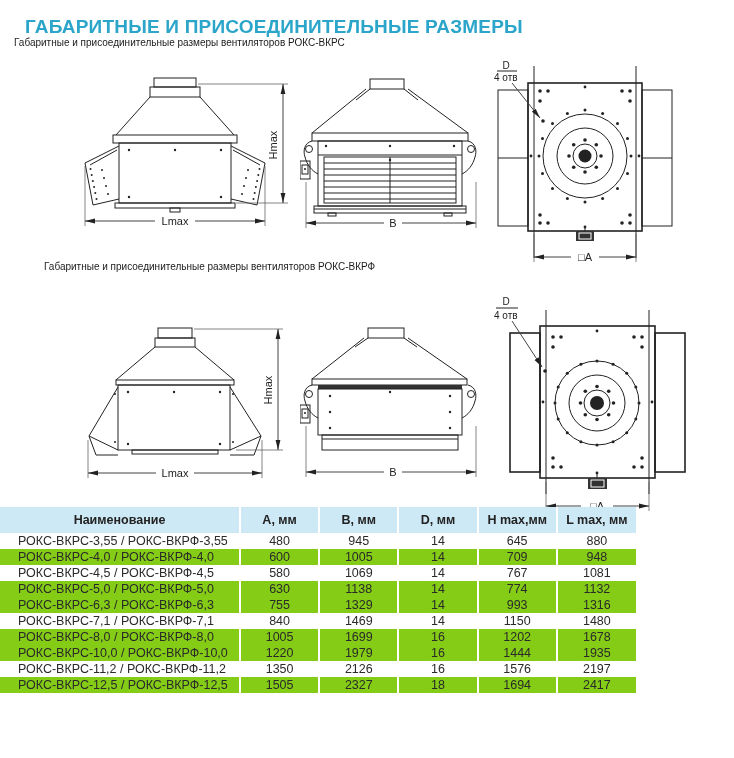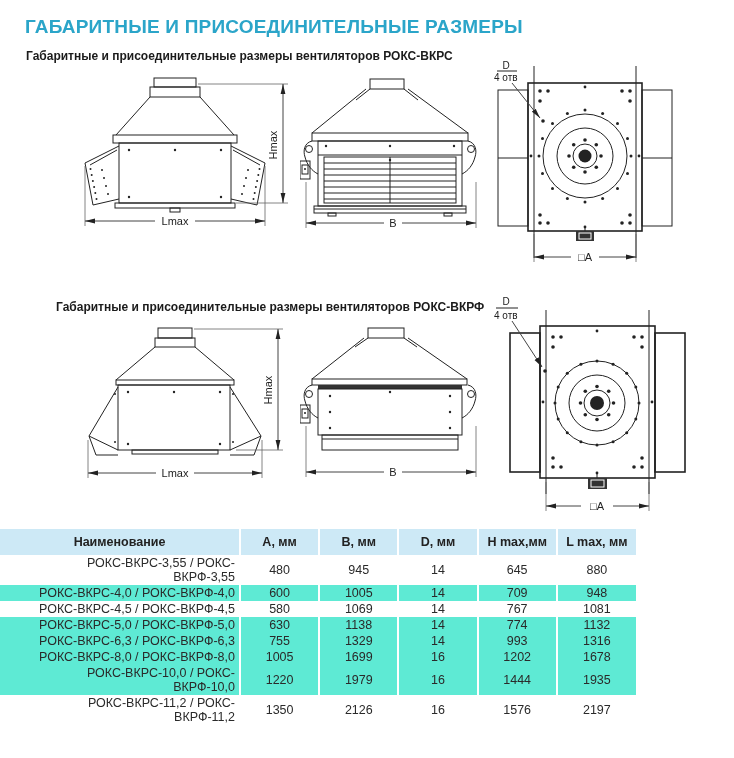--- a/index.html
+++ b/index.html
@@ -2,52 +2,52 @@
 <html><head>
 <meta charset="utf-8">
 <style>
   * { box-sizing: border-box; }
   html,body { margin:0; padding:0; background:#fff; }
   body { width:734px; font-family:"Liberation Sans",sans-serif; color:#1c1c1c; }
   .page { position:relative; width:734px; height:758px; overflow:hidden; background:#fff; }
 
   .title { position:absolute; left:14px; top:5px; margin:11px; font-size:19px; font-weight:bold;
            color:#2ba5c9; letter-spacing:.2px; }
-  .section-title { position:absolute; left:14px; margin:12px; font-size:12px; font-weight:bold; color:#1b1b1b; }
+  .section-title { position:absolute; left:14px; margin:0; font-size:10px; font-weight:normal; color:#1b1b1b; }
   .sec1 { top:37px; }
-  .sec2 { top:288px;padding-left:30px; }
+  .sec2 { top:261px;padding-left:30px; }
 
   .drawing-row { position:absolute; left:0; width:734px; }
   .row1 { top:58px; height:212px; }
   .row2 { top:292px; height:236px; }
   .drawing { position:absolute; }
   .d-a { left:20px;  top:0; }
   .d-b { left:300px; top:0; }
   .d-c { left:490px; top:0; }
 
   svg { display:block; }
   .ln   { stroke:#222; stroke-width:1; fill:none; }
   .ln2  { stroke:#222; stroke-width:1.6; fill:none; }
   .dk   { fill:#333; stroke:none; }
   .dot  { fill:#222; stroke:none; }
   .dim  { stroke:#444; stroke-width:1; fill:none; }
   .ext  { stroke:#666; stroke-width:.8; fill:none; }
   .lbl  { font:11px "Liberation Sans",sans-serif; fill:#222; }
   .lbls { font:10px "Liberation Sans",sans-serif; fill:#222; }
   .lblbg{ fill:#fff; stroke:none; }
 
-  table.dims { position:absolute; left:0; top:529px; width:636px; border-collapse:collapse;
+  table.dims { position:absolute; left:0; top:507px; width:636px; border-collapse:collapse;
                table-layout:fixed; font-size:12.5px; }
   table.dims col.c-name { width:240px; }
   table.dims th { background:#cde9f6; font-weight:bold; height:26px; text-align:center;
                   padding:2px 4px; color:#222; }
   table.dims td { height:16px; text-align:center; padding:1px 4px; color:#2a2a2a; line-height:14px; }
   table.dims th + th, table.dims td + td { border-left:2px solid #fff; }
-  table.dims tbody tr.alt { background:#5eead4; }
-  table.dims td.name-col { text-align:right; padding-left:28px; }
+  table.dims tbody tr.alt { background:#84cc16; }
+  table.dims td.name-col { text-align:left; padding-left:18px; }
 </style>
 </head>
 <body>
 
 <svg width="0" height="0" style="position:absolute" aria-hidden="true">
   <defs>
     <marker id="arr" viewBox="0 0 10 6" refX="10" refY="3" markerWidth="10" markerHeight="6" orient="auto-start-reverse">
       <path d="M0,0.6 L10,3 L0,5.4 Z" fill="#222"></path>
     </marker>
     <pattern id="hatchV" width="3.4" height="6" patternUnits="userSpaceOnUse">
@@ -453,20 +453,28 @@
           <td>1132</td>
         </tr>
         <tr class="alt">
           <td class="name-col">РОКС-ВКРС-6,3 / РОКС-ВКРФ-6,3</td>
           <td>755</td>
           <td>1329</td>
           <td>14</td>
           <td>993</td>
           <td>1316</td>
         </tr>
+        <tr>
+          <td class="name-col">РОКС-ВКРС-7,1 / РОКС-ВКРФ-7,1</td>
+          <td>840</td>
+          <td>1469</td>
+          <td>14</td>
+          <td>1150</td>
+          <td>1480</td>
+        </tr>
         <tr class="alt">
           <td class="name-col">РОКС-ВКРС-8,0 / РОКС-ВКРФ-8,0</td>
           <td>1005</td>
           <td>1699</td>
           <td>16</td>
           <td>1202</td>
           <td>1678</td>
         </tr>
         <tr class="alt">
           <td class="name-col">РОКС-ВКРС-10,0 / РОКС-ВКРФ-10,0</td>
@@ -477,16 +485,24 @@
           <td>1935</td>
         </tr>
         <tr>
           <td class="name-col">РОКС-ВКРС-11,2 / РОКС-ВКРФ-11,2</td>
           <td>1350</td>
           <td>2126</td>
           <td>16</td>
           <td>1576</td>
           <td>2197</td>
         </tr>
+        <tr class="alt">
+          <td class="name-col">РОКС-ВКРС-12,5 / РОКС-ВКРФ-12,5</td>
+          <td>1505</td>
+          <td>2327</td>
+          <td>18</td>
+          <td>1694</td>
+          <td>2417</td>
+        </tr>
       </tbody>
   </table>
 
 </div>
 
 </body></html>

